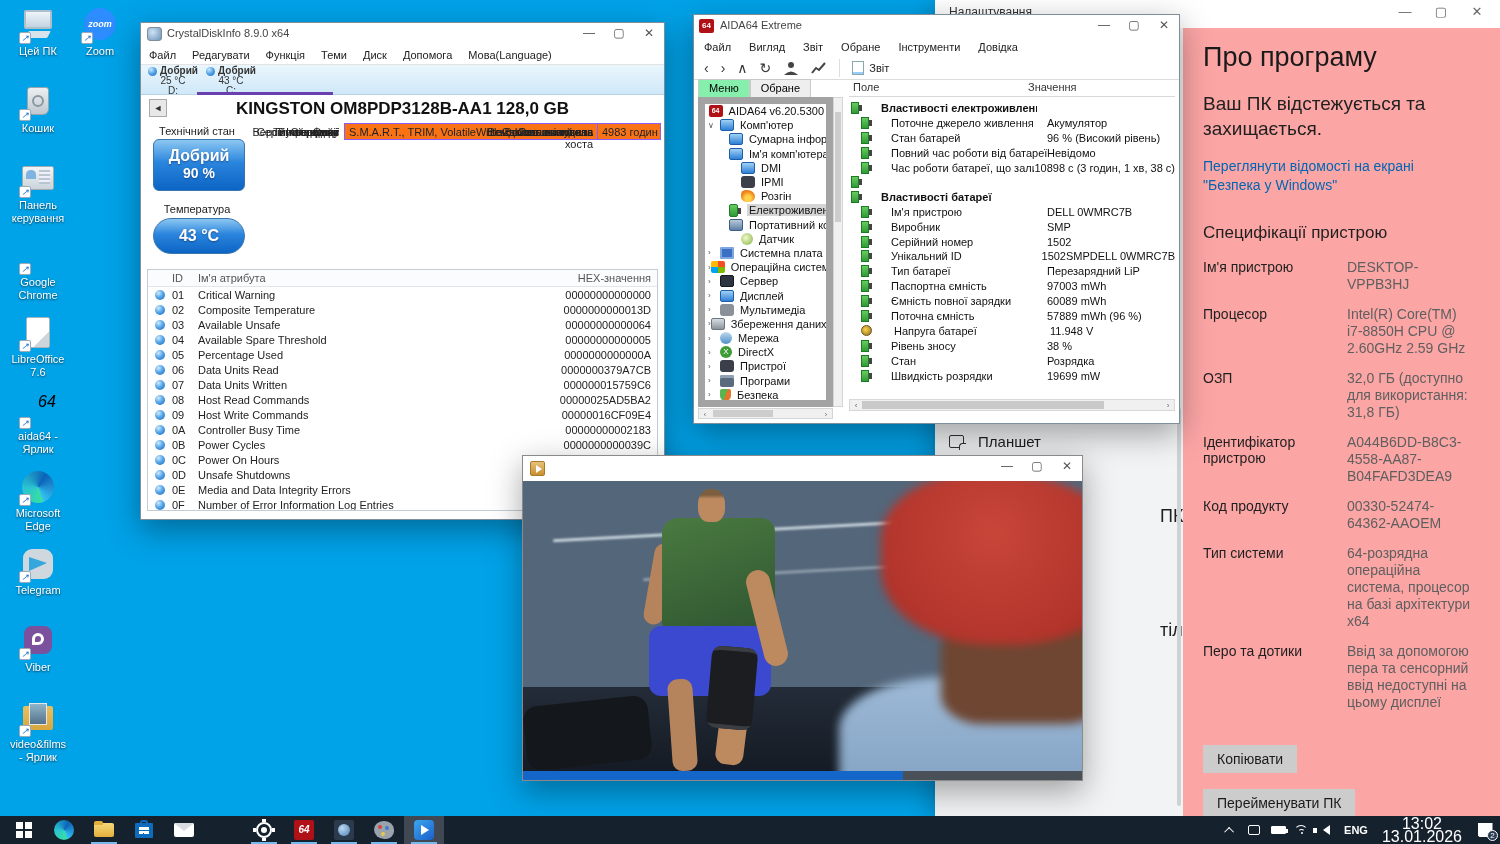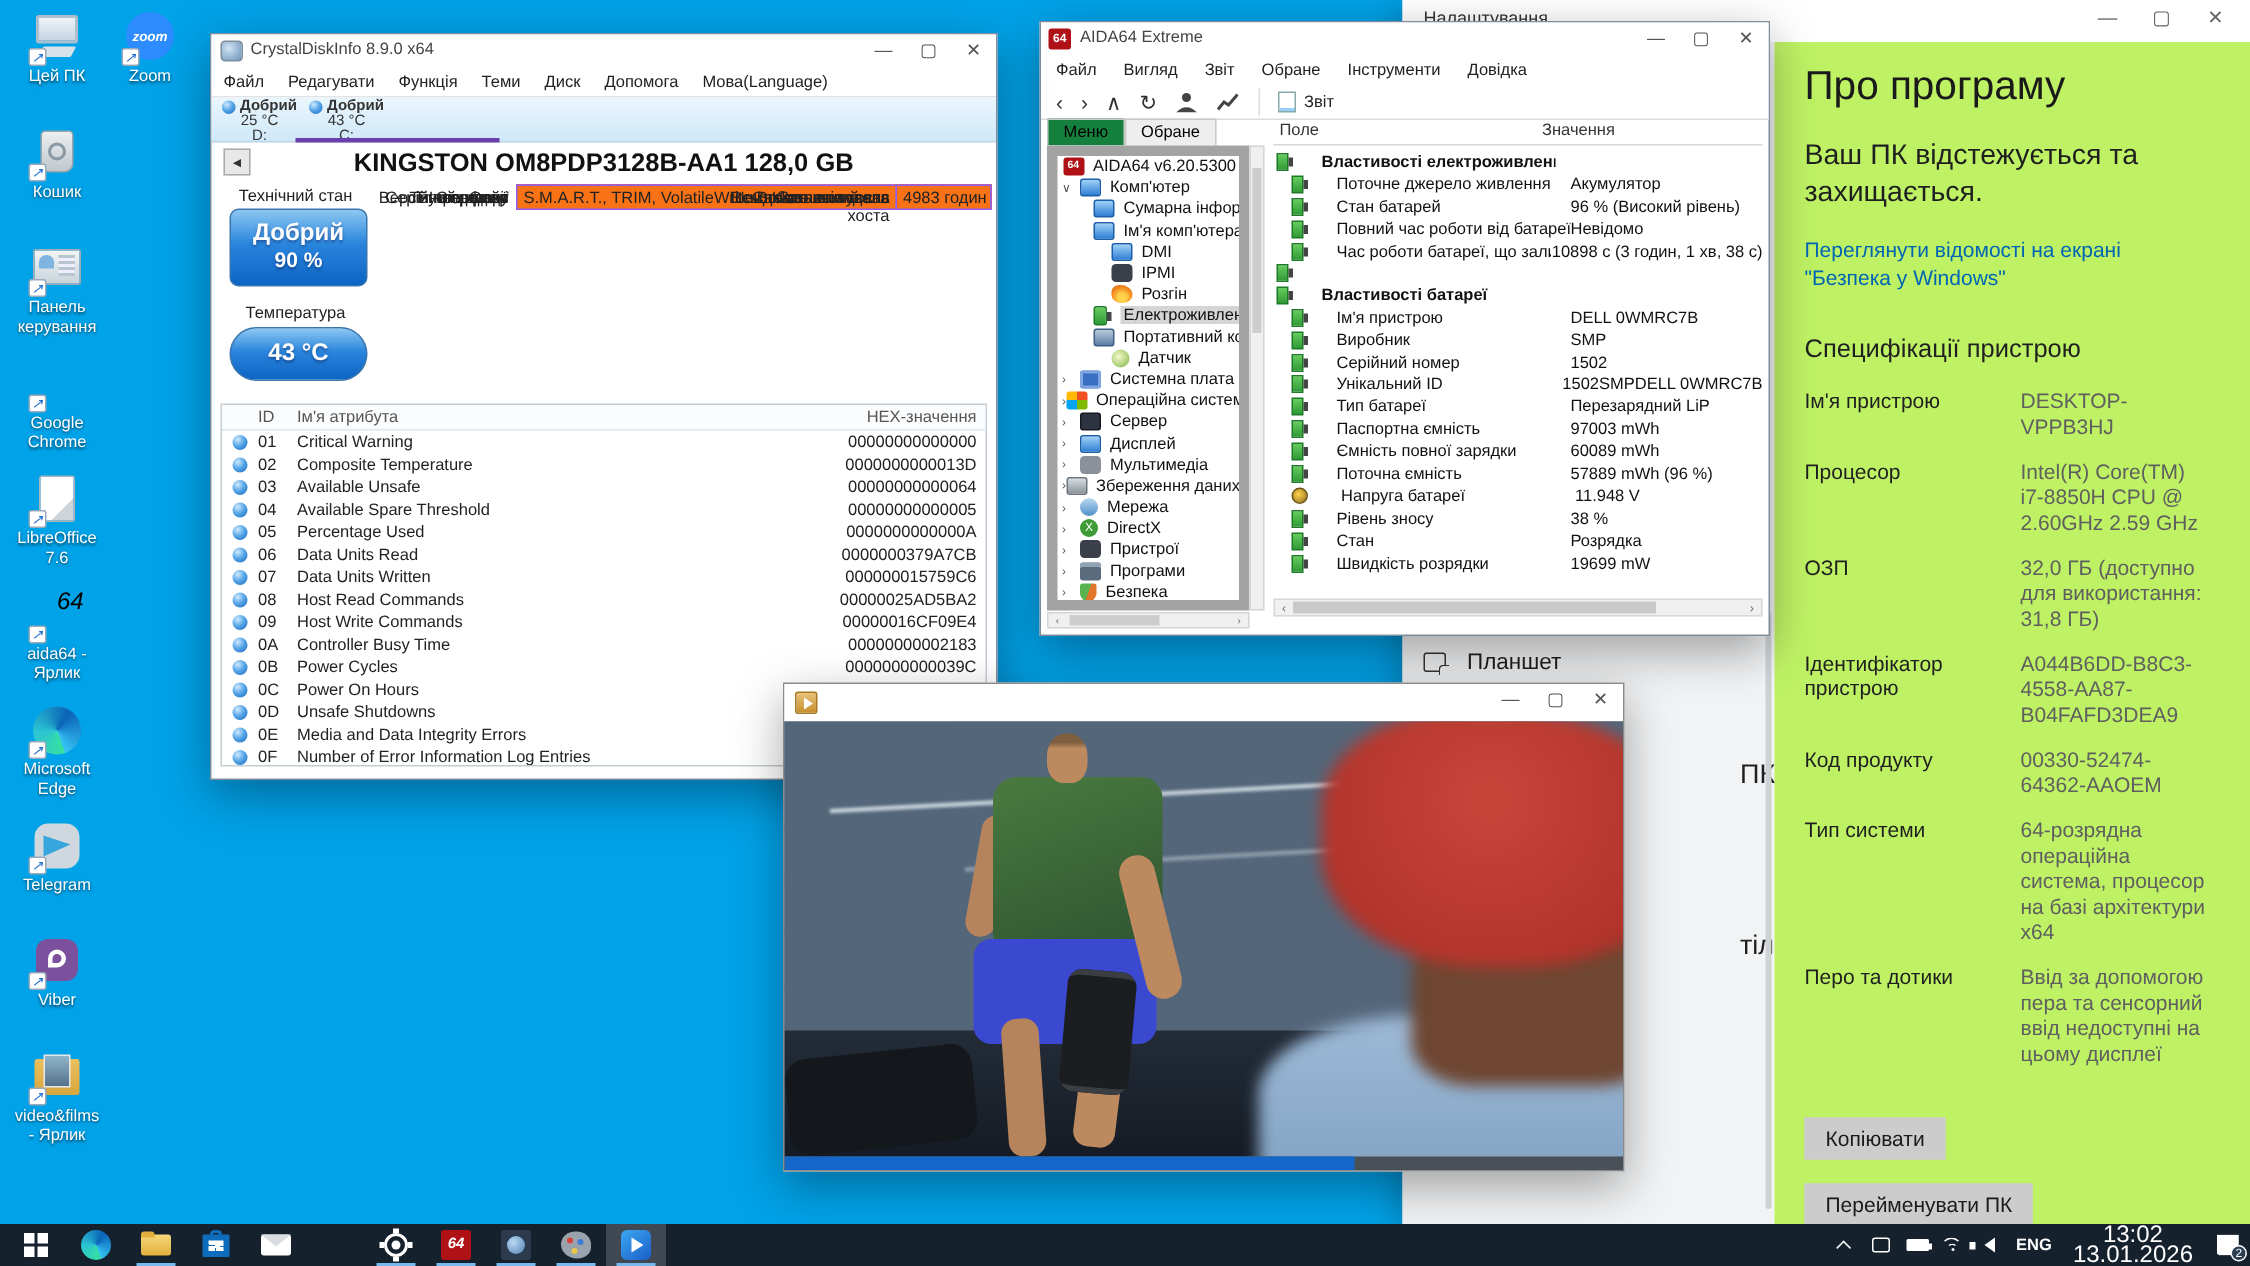--- a/index.html
+++ b/index.html
@@ -92,21 +92,21 @@
   #aida-menu { display:flex; gap:18px; padding:4px 10px 3px; font-size:11px; color:#222; background:#fff; }
   #aida-toolbar { position:relative; display:flex; align-items:center; gap:12px; padding:2px 10px; height:24px; border-bottom:1px solid #dcdcdc; background:#fff; }
   .tool-g { font-size:14px; color:#333; cursor:pointer; line-height:18px; }
   #tool-sep { width:1px; height:18px; background:#ddd; }
   #report-btn { display:flex; align-items:center; gap:5px; font-size:11px; color:#222; cursor:pointer; }
   #report-doc { width:12px; height:14px; background:#fff; border:1px solid #8aa; box-shadow:inset 0 -9px 0 -7px #9cf, inset 0 -4px 0 -3px #cde; }
   #aida-body { position:absolute; top:62px; bottom:0; left:0; right:0; }
   #aida-left { position:absolute; left:4px; top:2px; width:145px; bottom:4px; }
   .atabs { display:flex; font-size:11px; }
   .atab { padding:2px 10px 3px; border:1px solid #c9c9c9; border-bottom:none; background:#eee; cursor:pointer; }
-  .atab[data-sel="true"] { background:#15803d; }
+  .atab[data-sel="true"] { background:#86efac; }
   #tree { position:absolute; top:18px; bottom:12px; left:0; right:10px; border:7px solid #a3a3a3; background:#fff; overflow:hidden; font-size:11px; }
   .trow { display:flex; align-items:center; height:14.2px; white-space:nowrap; cursor:pointer; padding-left:3px; color:#111; }
   .trow[data-ind="1"] { padding-left:24px; }
   .trow[data-sel="true"] .tlabel { background:#d5d5d5; }
   .arrow { width:12px; font-size:8px; color:#555; }
   .ticon { width:14px; height:12px; margin-right:4px; border-radius:2px; position:relative; flex:none; }
   .tlabel { padding:0 2px; }
   [data-icon="aida"].ticon { background:#b01116; color:#fff; font-size:7px; font-weight:bold; text-align:center; line-height:12px; }
   [data-icon="monitor"].ticon,[data-icon="display"].ticon { background:linear-gradient(#9fd1f5,#2f7fd6); border:1px solid #1c5fa8; }
   [data-icon="device"].ticon { background:#3a3f4a; border-radius:3px; }
@@ -157,21 +157,21 @@
   #set-caps .capbtn { width:36px; font-size:13px; color:#666; }
   #set-sidebar { position:absolute; left:0; top:28px; width:248px; bottom:0; background:#f2f3f4; }
   .side-item { position:absolute; left:0; width:100%; height:30px; display:flex; align-items:center; gap:14px; padding-left:14px; font-size:15px; color:#1f1f1f; cursor:pointer; }
   #side-tablet { top:398px; }
   .tablet-ic { width:15px; height:13px; border:1.5px solid #333; border-radius:2px; position:relative; }
   .tablet-ic::after { content:""; position:absolute; right:-3px; bottom:-3px; width:6px; height:6px; background:#f2f3f4; border-left:1.5px solid #333; border-top:1.5px solid #333; border-radius:50% 0 0 0; }
   .side-frag { position:absolute; font-size:18px; color:#1f1f1f; }
   #frag1 { left:225px; top:478px; }
   #frag2 { left:225px; top:592px; }
   #side-scroll { position:absolute; right:2px; top:380px; bottom:10px; width:4px; background:#cfd2d5; border-radius:2px; }
-  #set-content { position:absolute; left:248px; top:28px; right:0; bottom:0; background:#bef264; padding:14px 24px 0 20px; overflow:hidden; }
+  #set-content { position:absolute; left:248px; top:28px; right:0; bottom:0; background:#fca5a5; padding:14px 24px 0 20px; overflow:hidden; }
   #about-title { font-size:27px; font-weight:300; color:#1a1a1a; margin-bottom:18px; }
   #about-sub { font-size:19px; color:#1f1f1f; width:260px; line-height:25px; margin-bottom:16px; }
   #about-link { font-size:14px; color:#0066b4; width:260px; line-height:19px; cursor:pointer; margin-bottom:28px; }
   .spec-head { font-size:17px; color:#1f1f1f; margin:0 0 16px; }
   .spec-grid { display:grid; grid-template-columns:144px 1fr; column-gap:0; row-gap:13px; font-size:14px; margin-bottom:20px; }
   .spec-grid .sl { color:#1f1f1f; }
   .spec-grid .sv { color:#5f5f5f; line-height:17px; }
   .gbtn { display:inline-block; background:#cccccc; border:1px solid #cccccc; padding:5px 13px; font-size:14px; color:#1a1a1a; cursor:pointer; }
   #btn-copy1 { margin:14px 0 10px; }
   #btn-rename { margin:6px 0 22px; }

